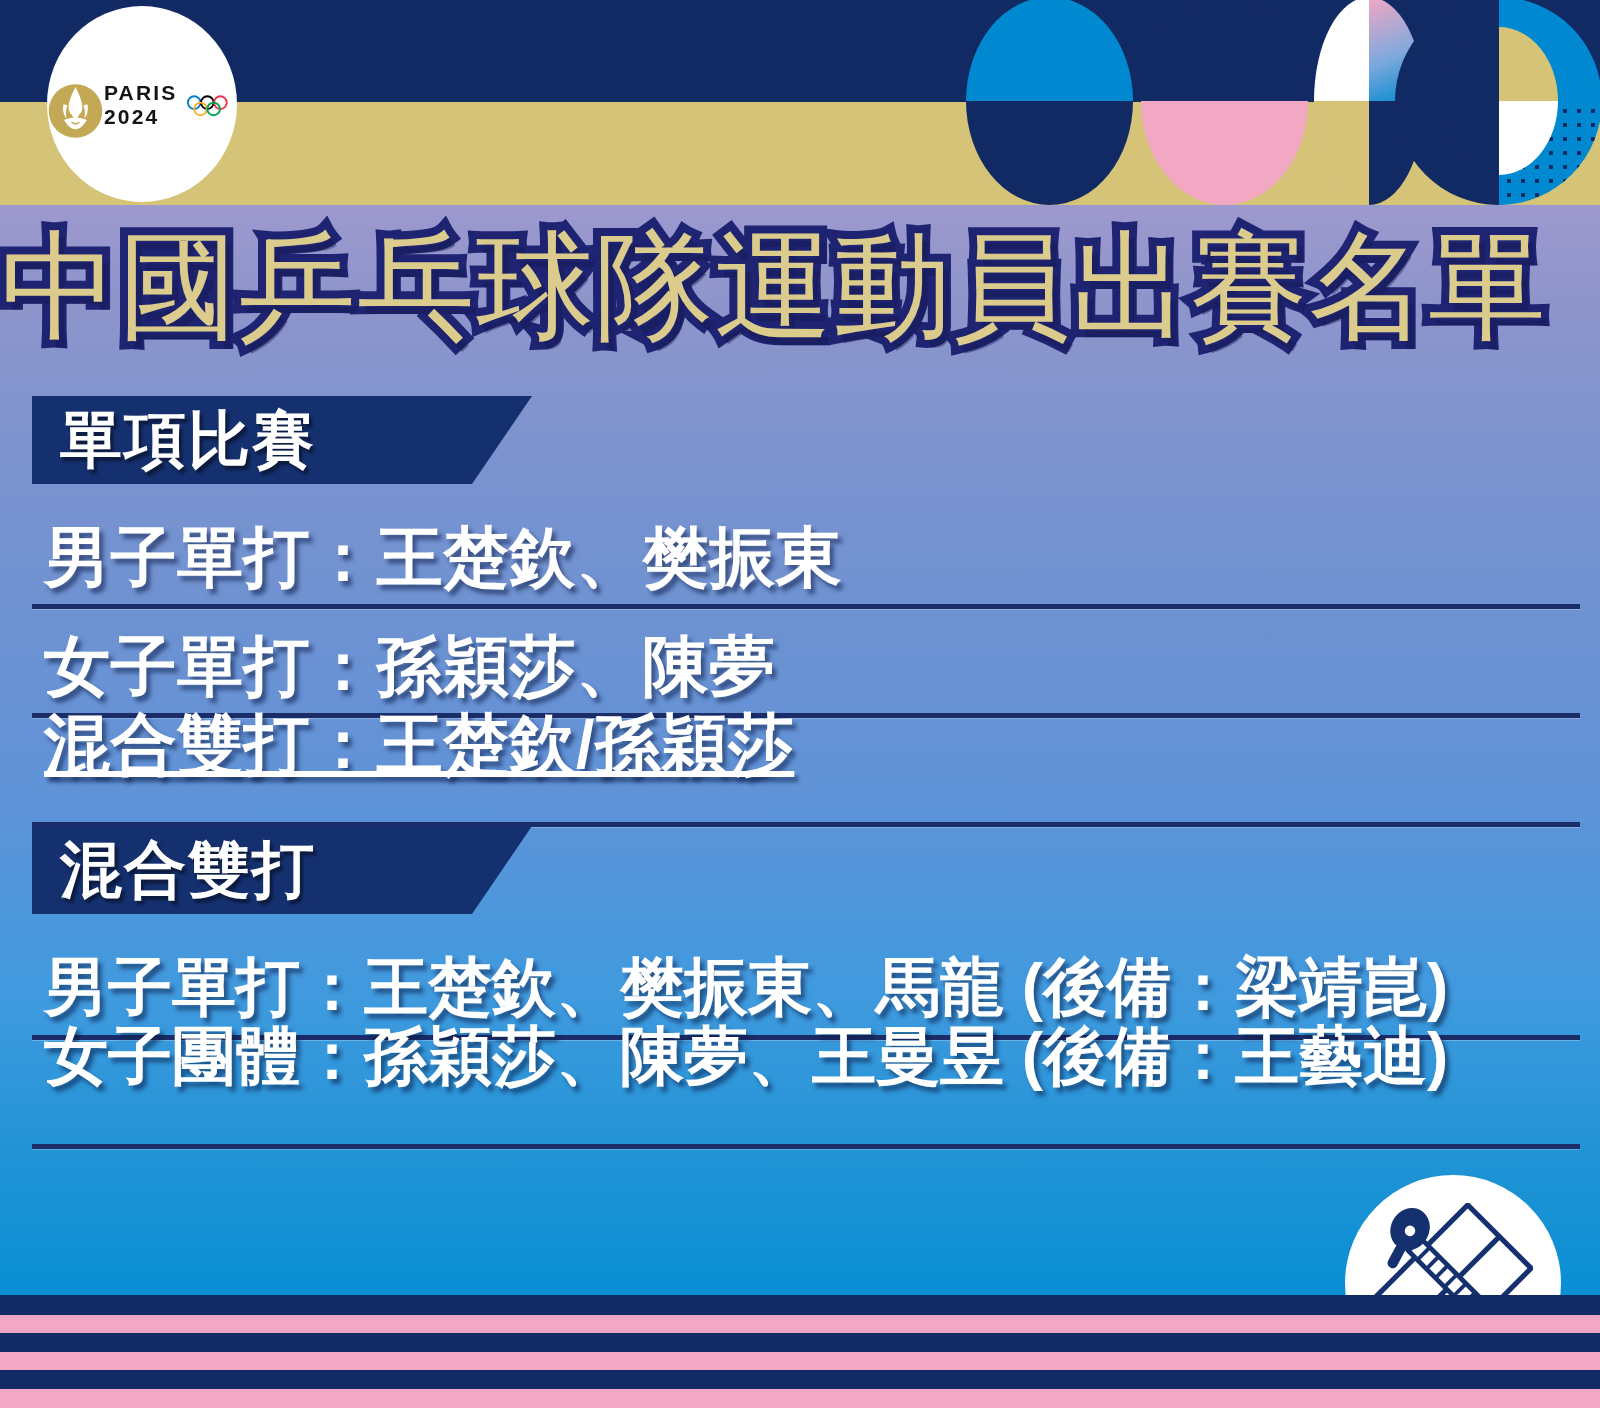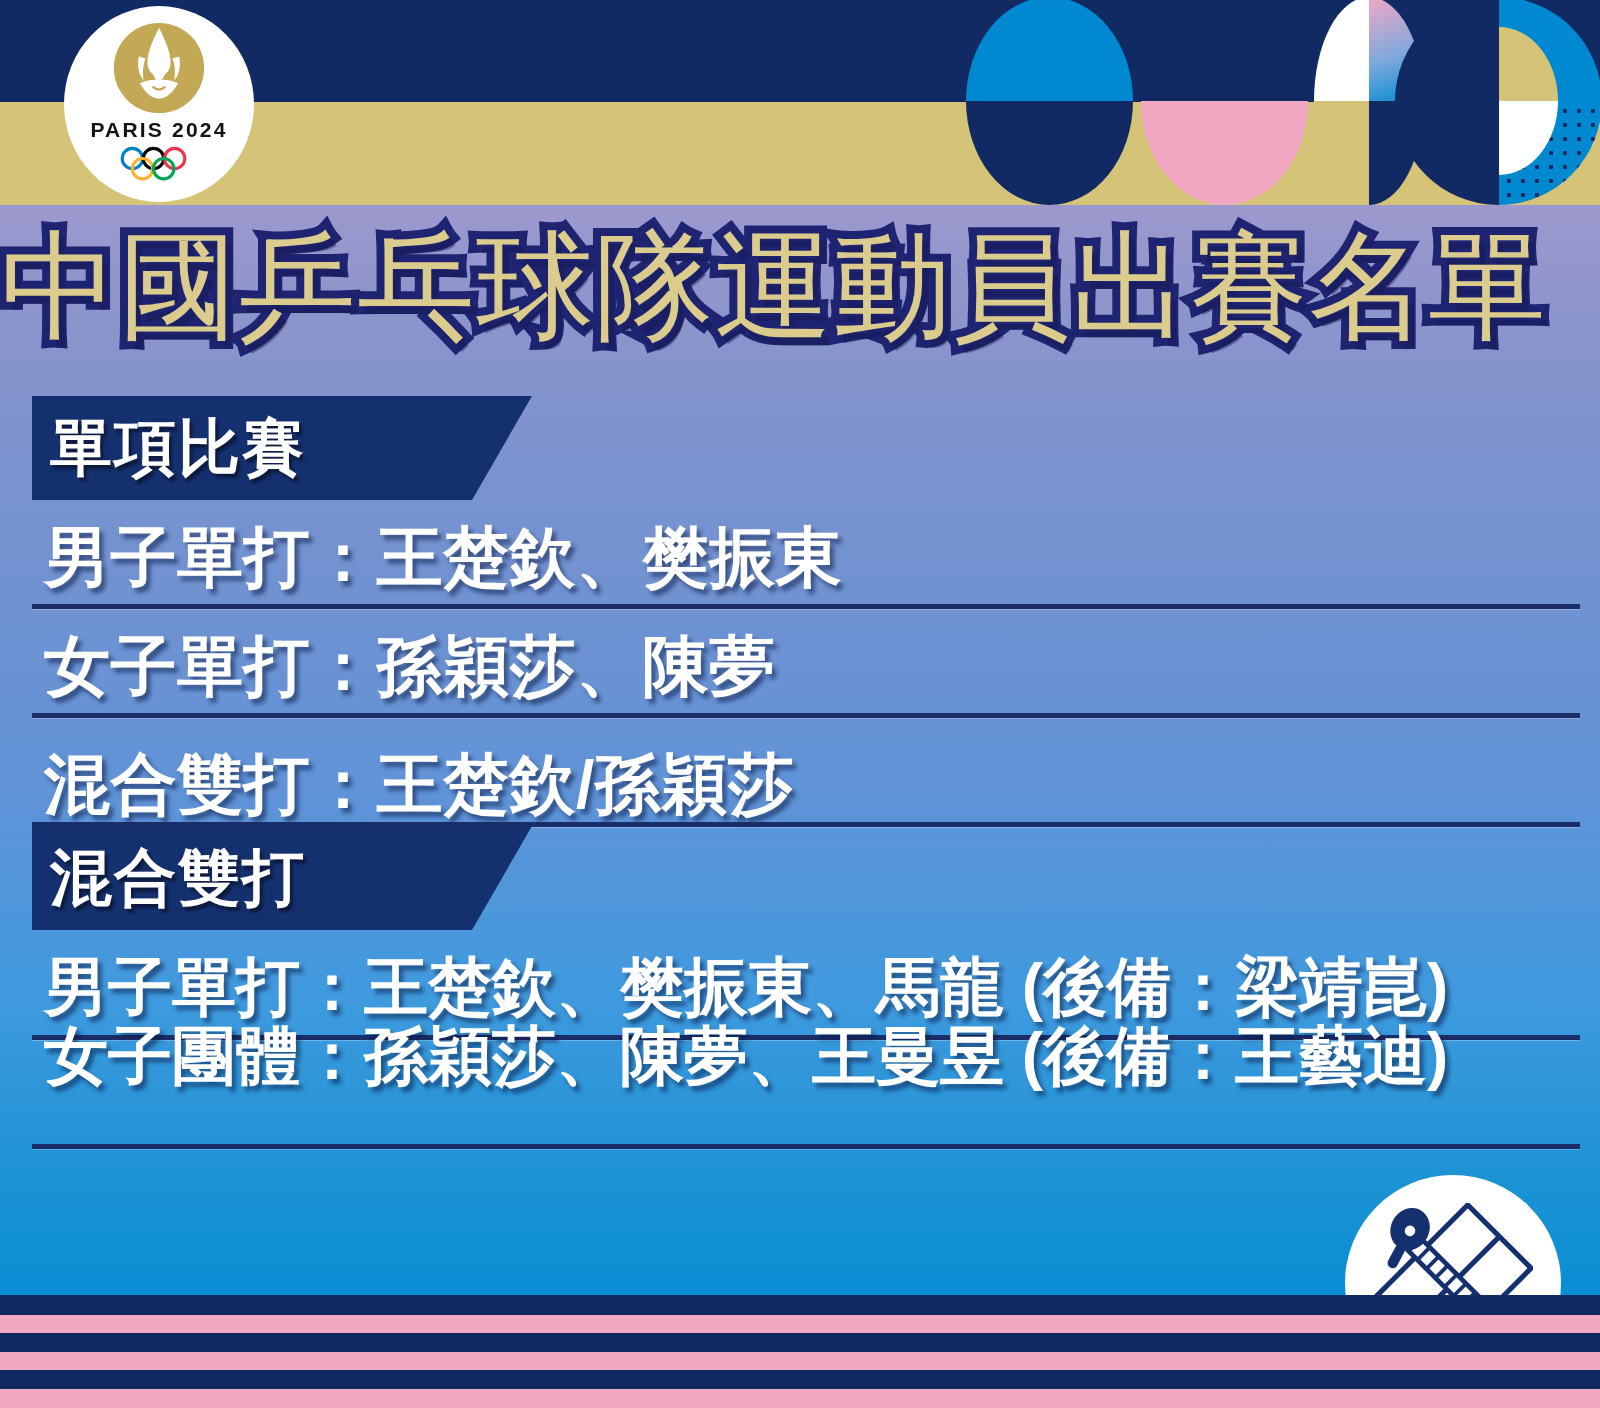--- a/index.html
+++ b/index.html
@@ -75,23 +75,23 @@
     background-size:14px 14px;background-position:3px 3px;}
   .c4-inner{position:absolute;left:50%;top:50%;transform:translate(-50%,-50%);
     width:118px;height:148px;border-radius:50%;overflow:hidden;}
   .c4i-tl{left:0;top:0;background:#122a64;}
   .c4i-tr{left:50%;top:0;background:#d5c378;}
   .c4i-bl{left:0;top:50%;background:#122a64;}
   .c4i-br{left:50%;top:50%;background:#ffffff;}
 
   
   .logo{
-    position:absolute;left:64px;top:6px;width:190px;height:196px;
+    position:absolute;left:47px;top:6px;width:190px;height:196px;
     background:#ffffff;border-radius:50%;
-    display:flex;flex-direction:column;align-items:center;justify-content:flex-start;
+    display:flex;align-items:center;justify-content:flex-start;
   }
   .logo-flame{margin-top:14px;width:98px;height:96px;}
   .logo-text{
     font-family:"Liberation Sans","DejaVu Sans",sans-serif;
     font-size:21px;font-weight:700;letter-spacing:2.2px;color:#141414;
     margin-top:2px;
   }
   .logo-rings{margin-top:4px;width:92px;height:36px;}
 
   
@@ -114,26 +114,26 @@
     letter-spacing:1px;
     color:#dbcb8c;
     -webkit-text-stroke:16px #1e2472;
     paint-order:stroke fill;
     text-shadow:6px 8px 0 rgba(20,25,80,.40);
     white-space:nowrap;
   }
 
   
   .section-banner{
-    position:absolute;left:32px;height:104px;
+    position:absolute;left:32px;height:88px;
     background:#15306f;
     -webkit-clip-path:polygon(0 0,100% 0,88% 100%,0 100%);
     clip-path:polygon(0 0,100% 0,88% 100%,0 100%);
     display:flex;align-items:center;
-    padding-left:18px;
+    padding-left:28px;
     box-sizing:border-box;
   }
   .section-banner .label{
     font-size:62px;font-weight:700;color:#ffffff;letter-spacing:2px;
     text-shadow:3px 4px 3px rgba(0,0,0,.45);
     white-space:nowrap;
   }
   .banner-1{top:396px;width:500px;}
   .banner-2{top:826px;width:500px;}
 
@@ -143,21 +143,21 @@
     font-weight:700;
     color:#ffffff;
     white-space:nowrap;
     text-shadow:4px 5px 4px rgba(10,25,70,.55);
   }
   .row.single{font-size:66px;letter-spacing:0.5px;}
   .row.team{font-size:64px;letter-spacing:0px;}
 
   .r1{top:513px;}
   .r2{top:622px;}
-  .r3{top:740px;}
+  .r3{top:700px;text-decoration:underline;}
   .r4{top:944px;}
   .r5{top:1013px;}
 
   .divider{
     position:absolute;left:32px;width:1548px;height:5px;
     background:#1b2d68;
     box-shadow:0 1px 0 rgba(255,255,255,.25);
   }
   .d1{top:604px;}
   .d2{top:713px;}

